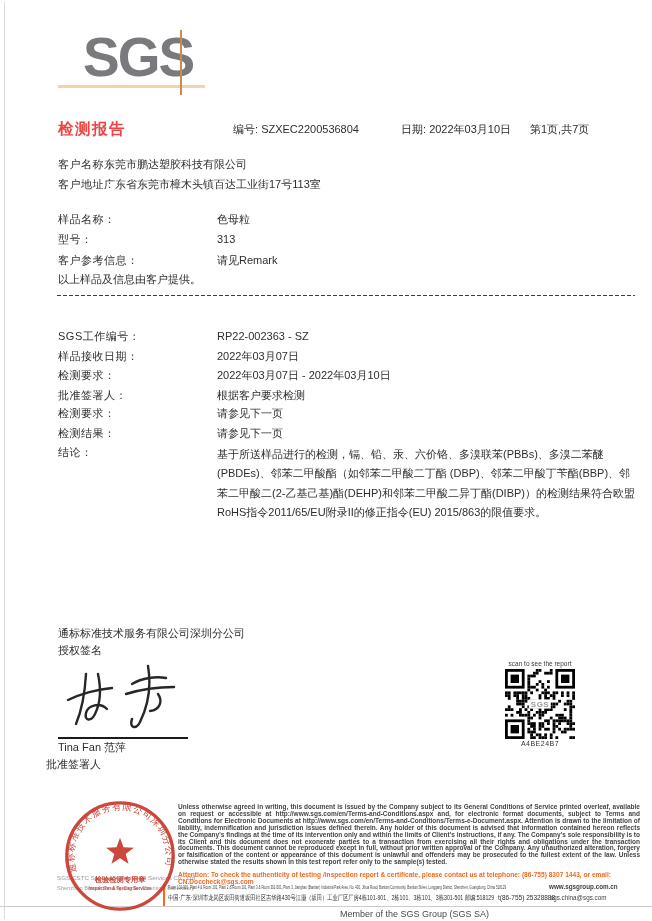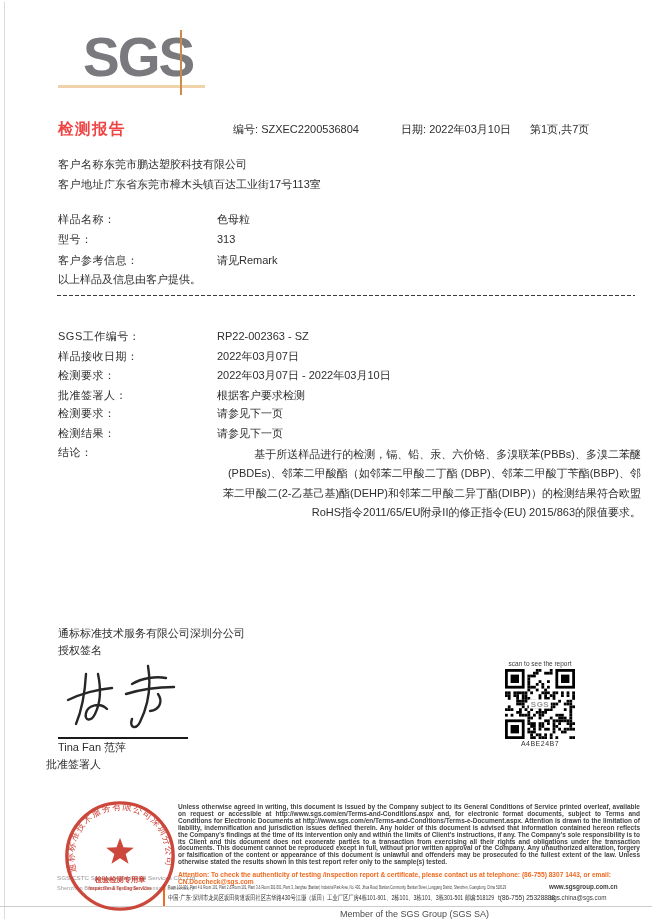--- a/index.html
+++ b/index.html
@@ -9,21 +9,21 @@
   .t{position:absolute;font-size:11px;color:#2e2e2e;white-space:nowrap;line-height:1.25;}
   .lbl{letter-spacing:.5px;text-align:right;}
   .logo{position:absolute;left:83px;top:30px;font-size:55px;font-weight:bold;
         letter-spacing:-2px;color:#7a7a7e;line-height:1;}
   .hline-tan{position:absolute;left:58px;top:85px;width:147px;height:2.5px;background:#f0d2ab;}
   .vline-orange{position:absolute;left:180px;top:30px;width:1.5px;height:65px;background:#c98c4b;}
   .title{position:absolute;left:58px;top:119px;font-size:15.5px;font-weight:bold;letter-spacing:1.5px;color:#ef4444;}
   .dashed{position:absolute;left:57px;top:295px;width:578px;height:1.4px;
           background:repeating-linear-gradient(90deg,#3c3c3c 0 4px,transparent 4px 6px);}
   .conclusion{position:absolute;left:217px;top:445px;width:424px;font-size:11px;
-              line-height:19.3px;color:#2e2e2e;text-align:right;}
+              line-height:19.3px;color:#2e2e2e;text-align:left;}
   .sigblock{position:absolute;left:58px;top:625px;font-size:11px;line-height:16.5px;color:#2e2e2e;}
   .sig-underline{position:absolute;left:58px;top:737px;width:130px;height:1.5px;background:#1a1a1a;}
   .qrblock{position:absolute;left:504px;top:660px;width:72px;text-align:center;}
   .qr-caption{font-size:6.5px;color:#3a3a3a;display:block;}
   .qr-wrap{position:relative;width:70px;height:70px;margin:2px auto 0 auto;}
   .qr-center{position:absolute;left:50%;top:50%;transform:translate(-50%,-50%);
              background:#fff;padding:0 2px;font-size:8px;font-weight:bold;color:#9a9a9a;letter-spacing:.5px;}
   .qr-code{font-size:7px;color:#333;letter-spacing:.5px;display:block;margin-top:1px;}
   .legal{position:absolute;left:178px;top:804px;width:462px;font-size:6.5px;line-height:6.9px;
          font-weight:bold;color:#454545;text-align:justify;}

